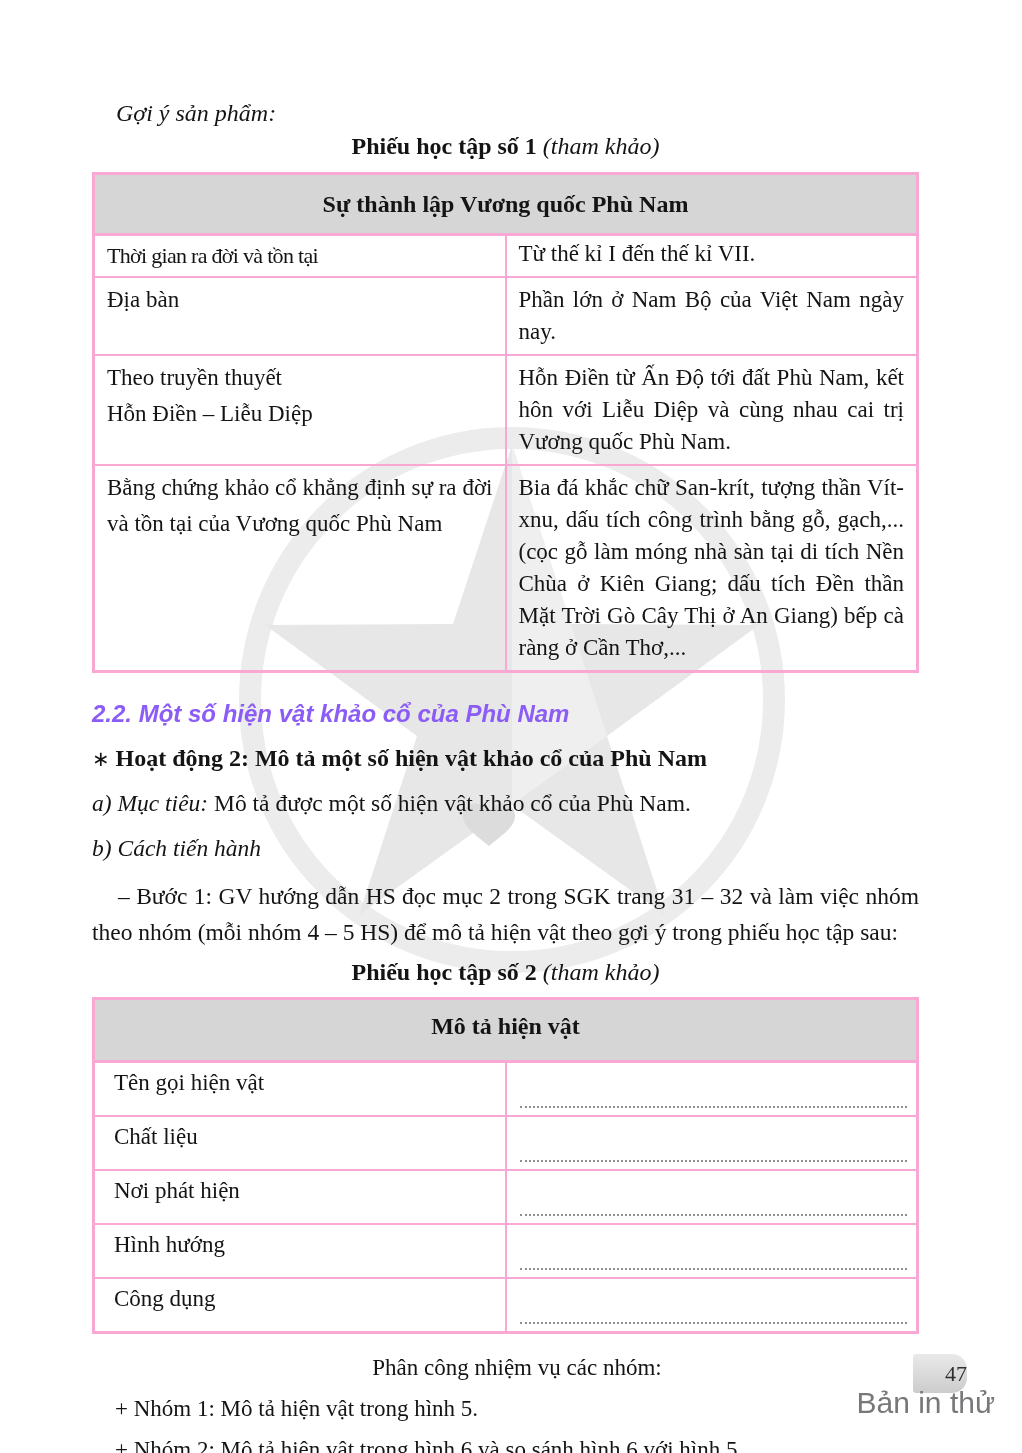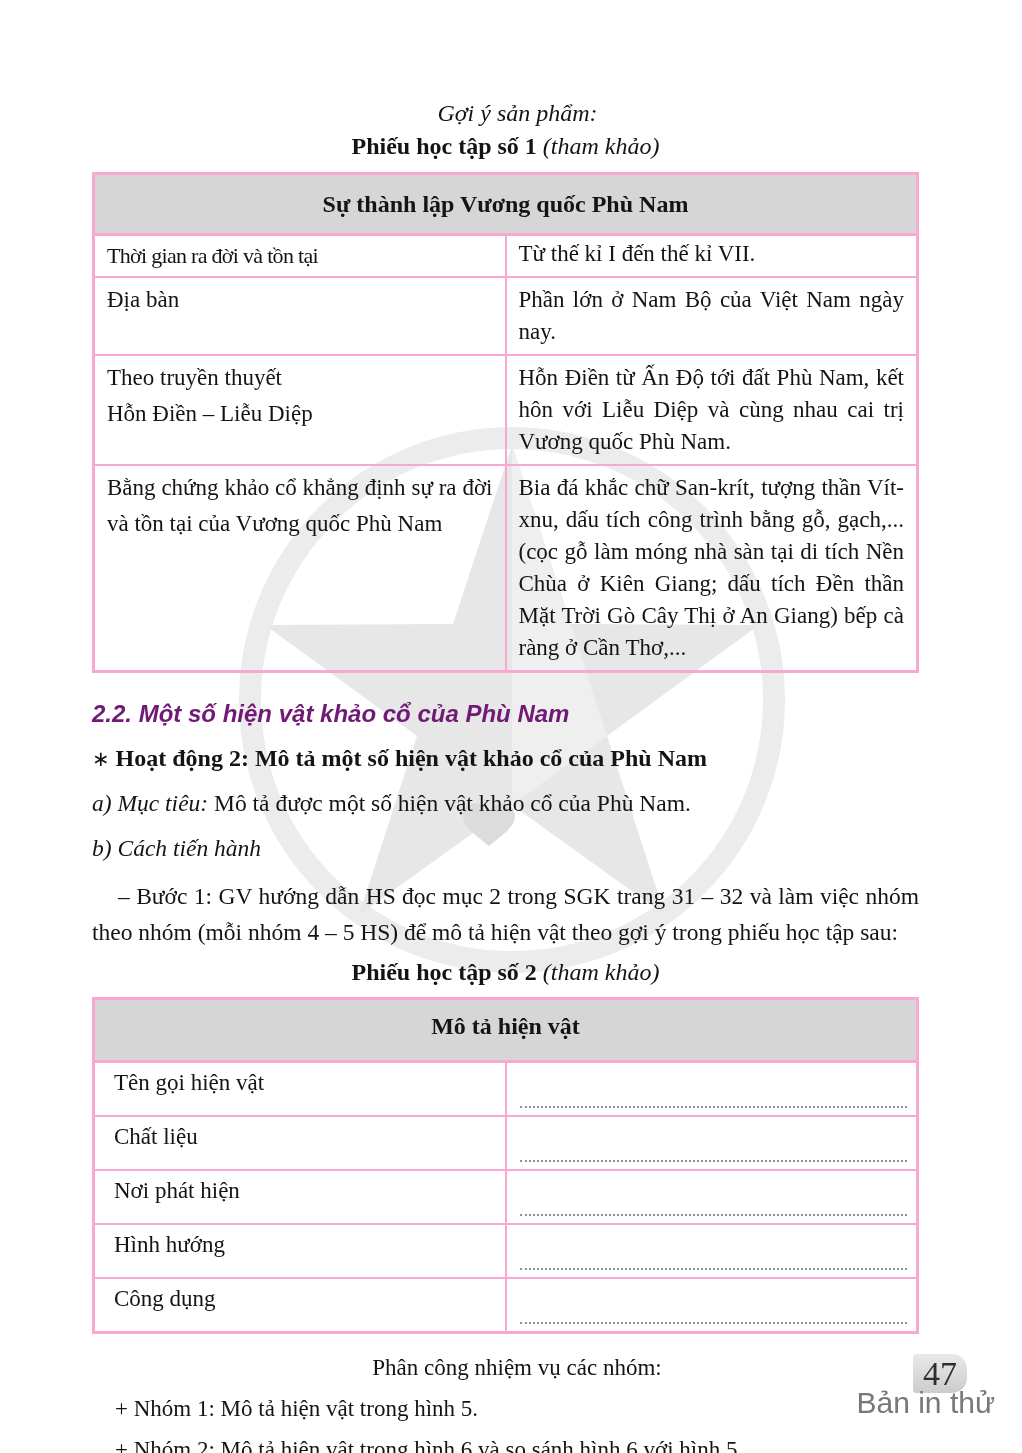--- a/index.html
+++ b/index.html
@@ -7,40 +7,40 @@
     position:relative;
     width:1022px;height:1453px;
     background:#fff;
     font-family:"Liberation Serif", serif;
     color:#141414;
     overflow:hidden;
   }
   .watermark{position:absolute;left:0;top:0;z-index:0;}
   .content{position:absolute;left:92px;top:0;width:827px;z-index:1;}
 
-  .hint{margin:100px 0 4px 24px;font-style:italic;font-size:24px;text-align:center;}
+  .hint{margin:100px 0 4px 24px;font-style:italic;font-size:24px;}
   .sheet-title{text-align:center;font-size:24px;font-weight:bold;margin:6px 0 12px 0;}
   .sheet-title .ref{font-weight:normal;font-style:italic;}
 
   table{border-collapse:collapse;width:827px;table-layout:fixed;background:transparent;}
   table,td,th{border:2px solid #f9a8d4;}
   table{border-width:3px;}
   .thead td{
     background:#d6d6d6;font-weight:bold;text-align:center;
     font-size:24px;padding:13px 10px;border-bottom-width:3px;
   }
   td{font-size:23px;vertical-align:top;padding:6px 12px;line-height:32px;}
   .t1 .c-label{width:261px;line-height:36px;padding-top:4px;white-space:pre-line;text-align:justify;}
   .t1 .nowrap{white-space:nowrap;font-size:22px;letter-spacing:-0.7px;text-align:left;}
   .t1 .r-tight td{padding-top:2px;padding-bottom:2px;}
   .t1 .c-value{text-align:justify;}
 
   .sec-heading{
     margin:27px 0 0 0;font-family:"Liberation Sans", sans-serif;
-    font-weight:bold;font-style:italic;font-size:24px;color:#701a75;
+    font-weight:bold;font-style:italic;font-size:24px;color:#8b5cf6;
   }
   .activity{margin:17px 0 0 0;font-weight:bold;font-size:24px;}
   .activity .marker{font-weight:normal;font-size:21px;}
   .objective{margin:18px 0 0 0;font-size:23.5px;}
   .objective .lbl{font-style:italic;}
   .method{margin:18px 0 0 0;font-size:23.5px;font-style:italic;}
   .step{
     margin:17px 0 0 0;font-size:23.5px;line-height:35.5px;
     text-align:justify;text-indent:26px;
   }
@@ -55,22 +55,22 @@
     border-bottom:2px dotted #8f8f8f;height:0;
   }
 
   .assign-intro{margin:21px 0 0 23px;font-size:23px;text-align:center;}
   .assign-item{margin:15px 0 0 23px;font-size:23px;}
 
   .page-badge{
     position:absolute;left:913px;top:1354px;width:54px;height:39px;z-index:2;
     background:linear-gradient(180deg,#e9e9e9,#cccccc);
     border-radius:3px 15px 15px 3px;
-    display:flex;align-items:center;justify-content:center;
-    font-size:34px;color:#2e2e2e;
+    display:flex;align-items:center;justify-content:flex-end;
+    font-size:22px;color:#2e2e2e;
   }
   .draft-label{
     position:absolute;right:27px;top:1386px;z-index:2;
     font-family:"Liberation Sans", sans-serif;
     font-size:30px;color:#77787a;margin-left:36px;
   }
 </style>
 </head>
 <body>
 

